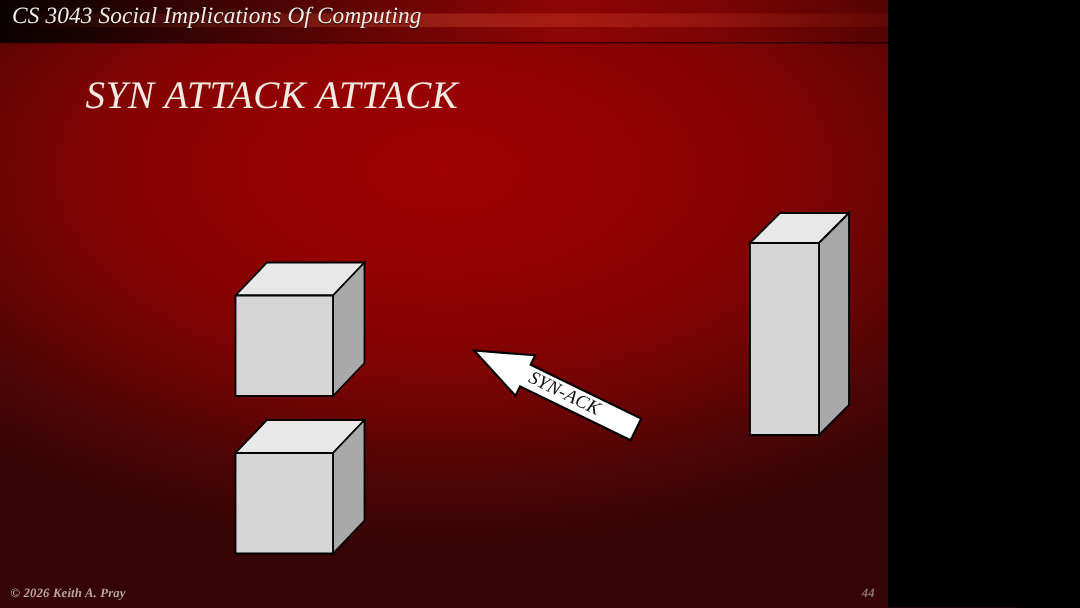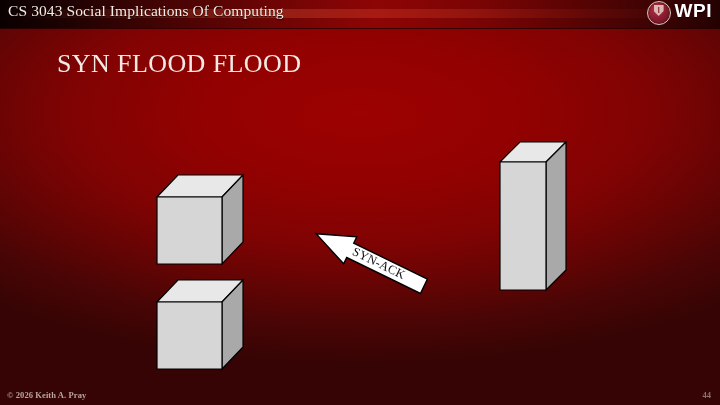--- a/index.html
+++ b/index.html
@@ -2,33 +2,34 @@
 <html><head>
 <meta charset="utf-8">
 <style>
   html, body {
     margin: 0;
     padding: 0;
     background: #000;
   }
   #slide {
     position: relative;
-    width: 720px;
+    width: 592px;
     height: 405px;
     overflow: hidden;
     font-family: "Liberation Serif", "DejaVu Serif", serif;
     background-color: #7e0606;
     background-image:
       radial-gradient(ellipse 78% 62% at 50% 28%,
         #9d0101 0%,
         #930101 28%,
         #800303 52%,
         #630404 70%,
         #4a0505 84%,
         #360404 100%);
+    font-style: italic;
   }
 
   
   #header-bar {
     position: absolute;
     left: 0; top: 0;
     width: 720px;
     height: 28px;
     background-image: linear-gradient(to right,
         #0a0000 0%,
@@ -162,21 +163,21 @@
 
   <div id="header-bar">
     <div id="header-sheen"></div>
     <div id="header-title">CS 3043 Social Implications Of Computing</div>
     <div id="wpi-logo">
       <div id="wpi-seal"></div>
       <div id="wpi-text">WPI</div>
     </div>
   </div>
 
-  <div id="slide-title">SYN FLOOD FLOOD</div>
+  <div id="slide-title">SYN ATTACK ATTACK</div>
 
   <div class="box3d" style="left:150px; top:168px;">
     <svg width="96" height="104" viewBox="0 0 96 104">
       <polygon points="7,29 28,7 93,7 72,29" fill="#e8e8e8" stroke="#000" stroke-width="1.2"></polygon>
       <polygon points="72,29 93,7 93,74 72,96" fill="#a9a9a9" stroke="#000" stroke-width="1.2"></polygon>
       <polygon points="7,29 72,29 72,96 7,96" fill="#d6d6d6" stroke="#000" stroke-width="1.2"></polygon>
     </svg>
   </div>
 
   <div class="box3d" style="left:150px; top:273px;">

